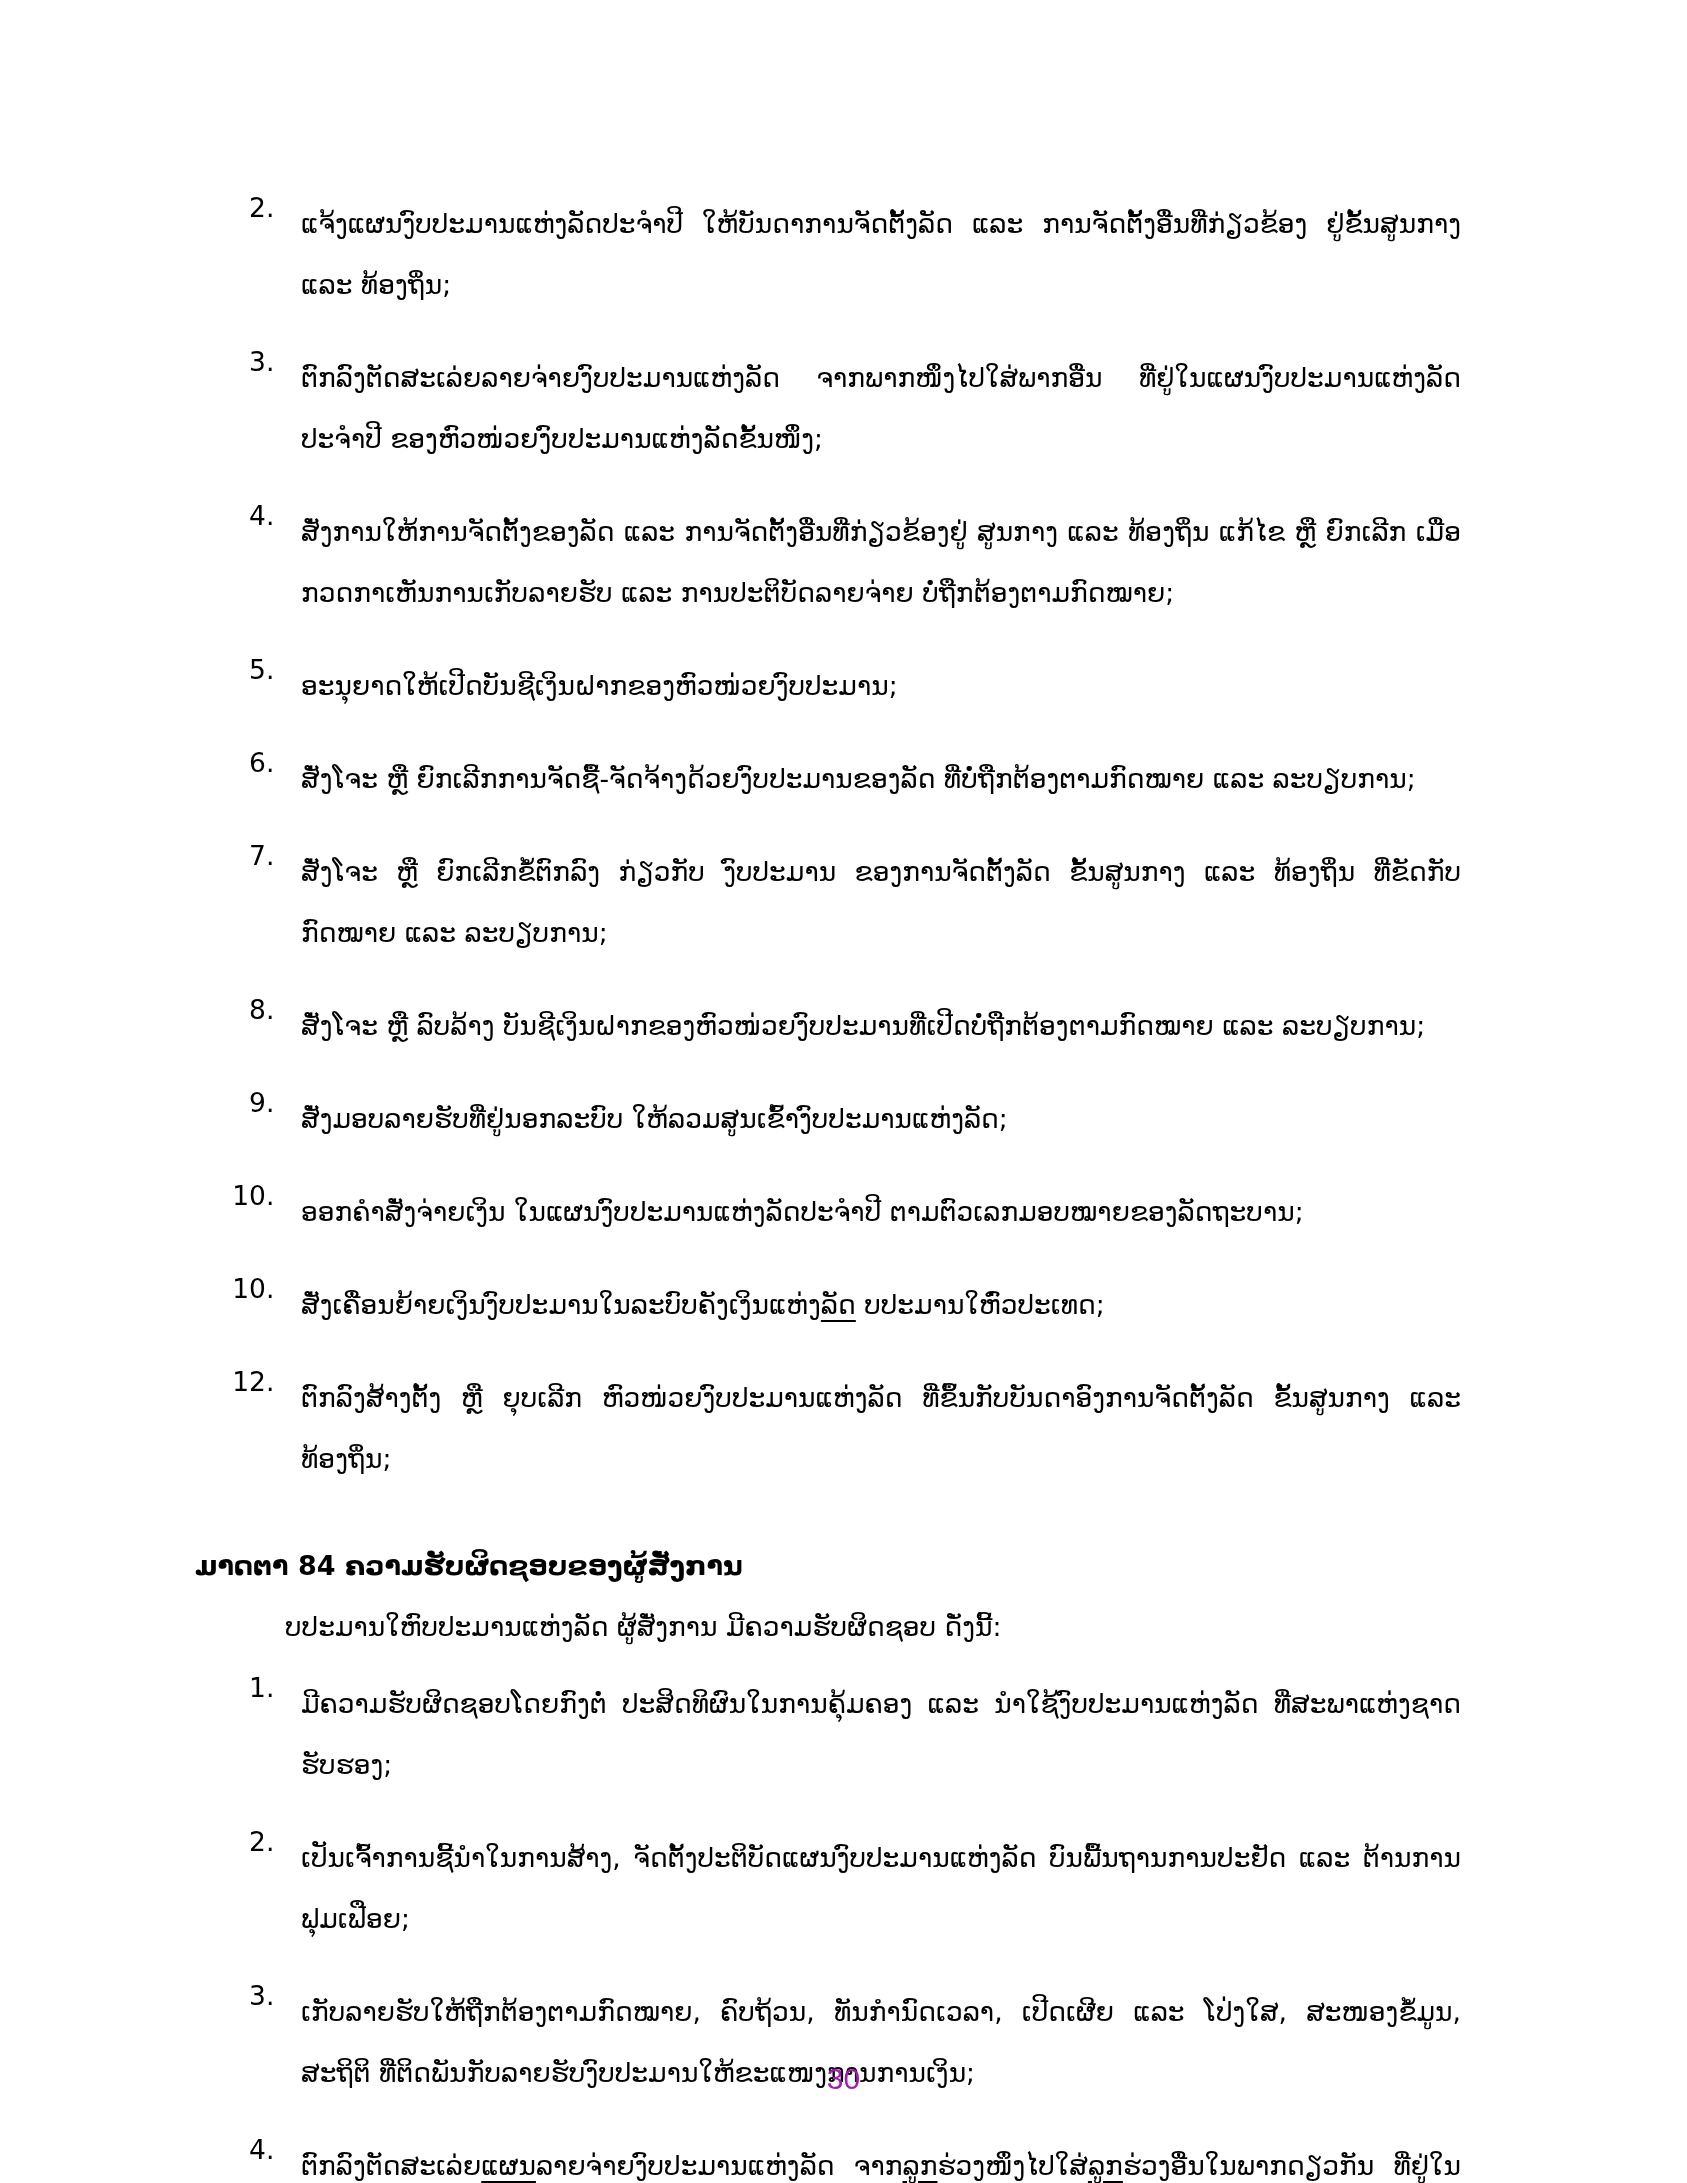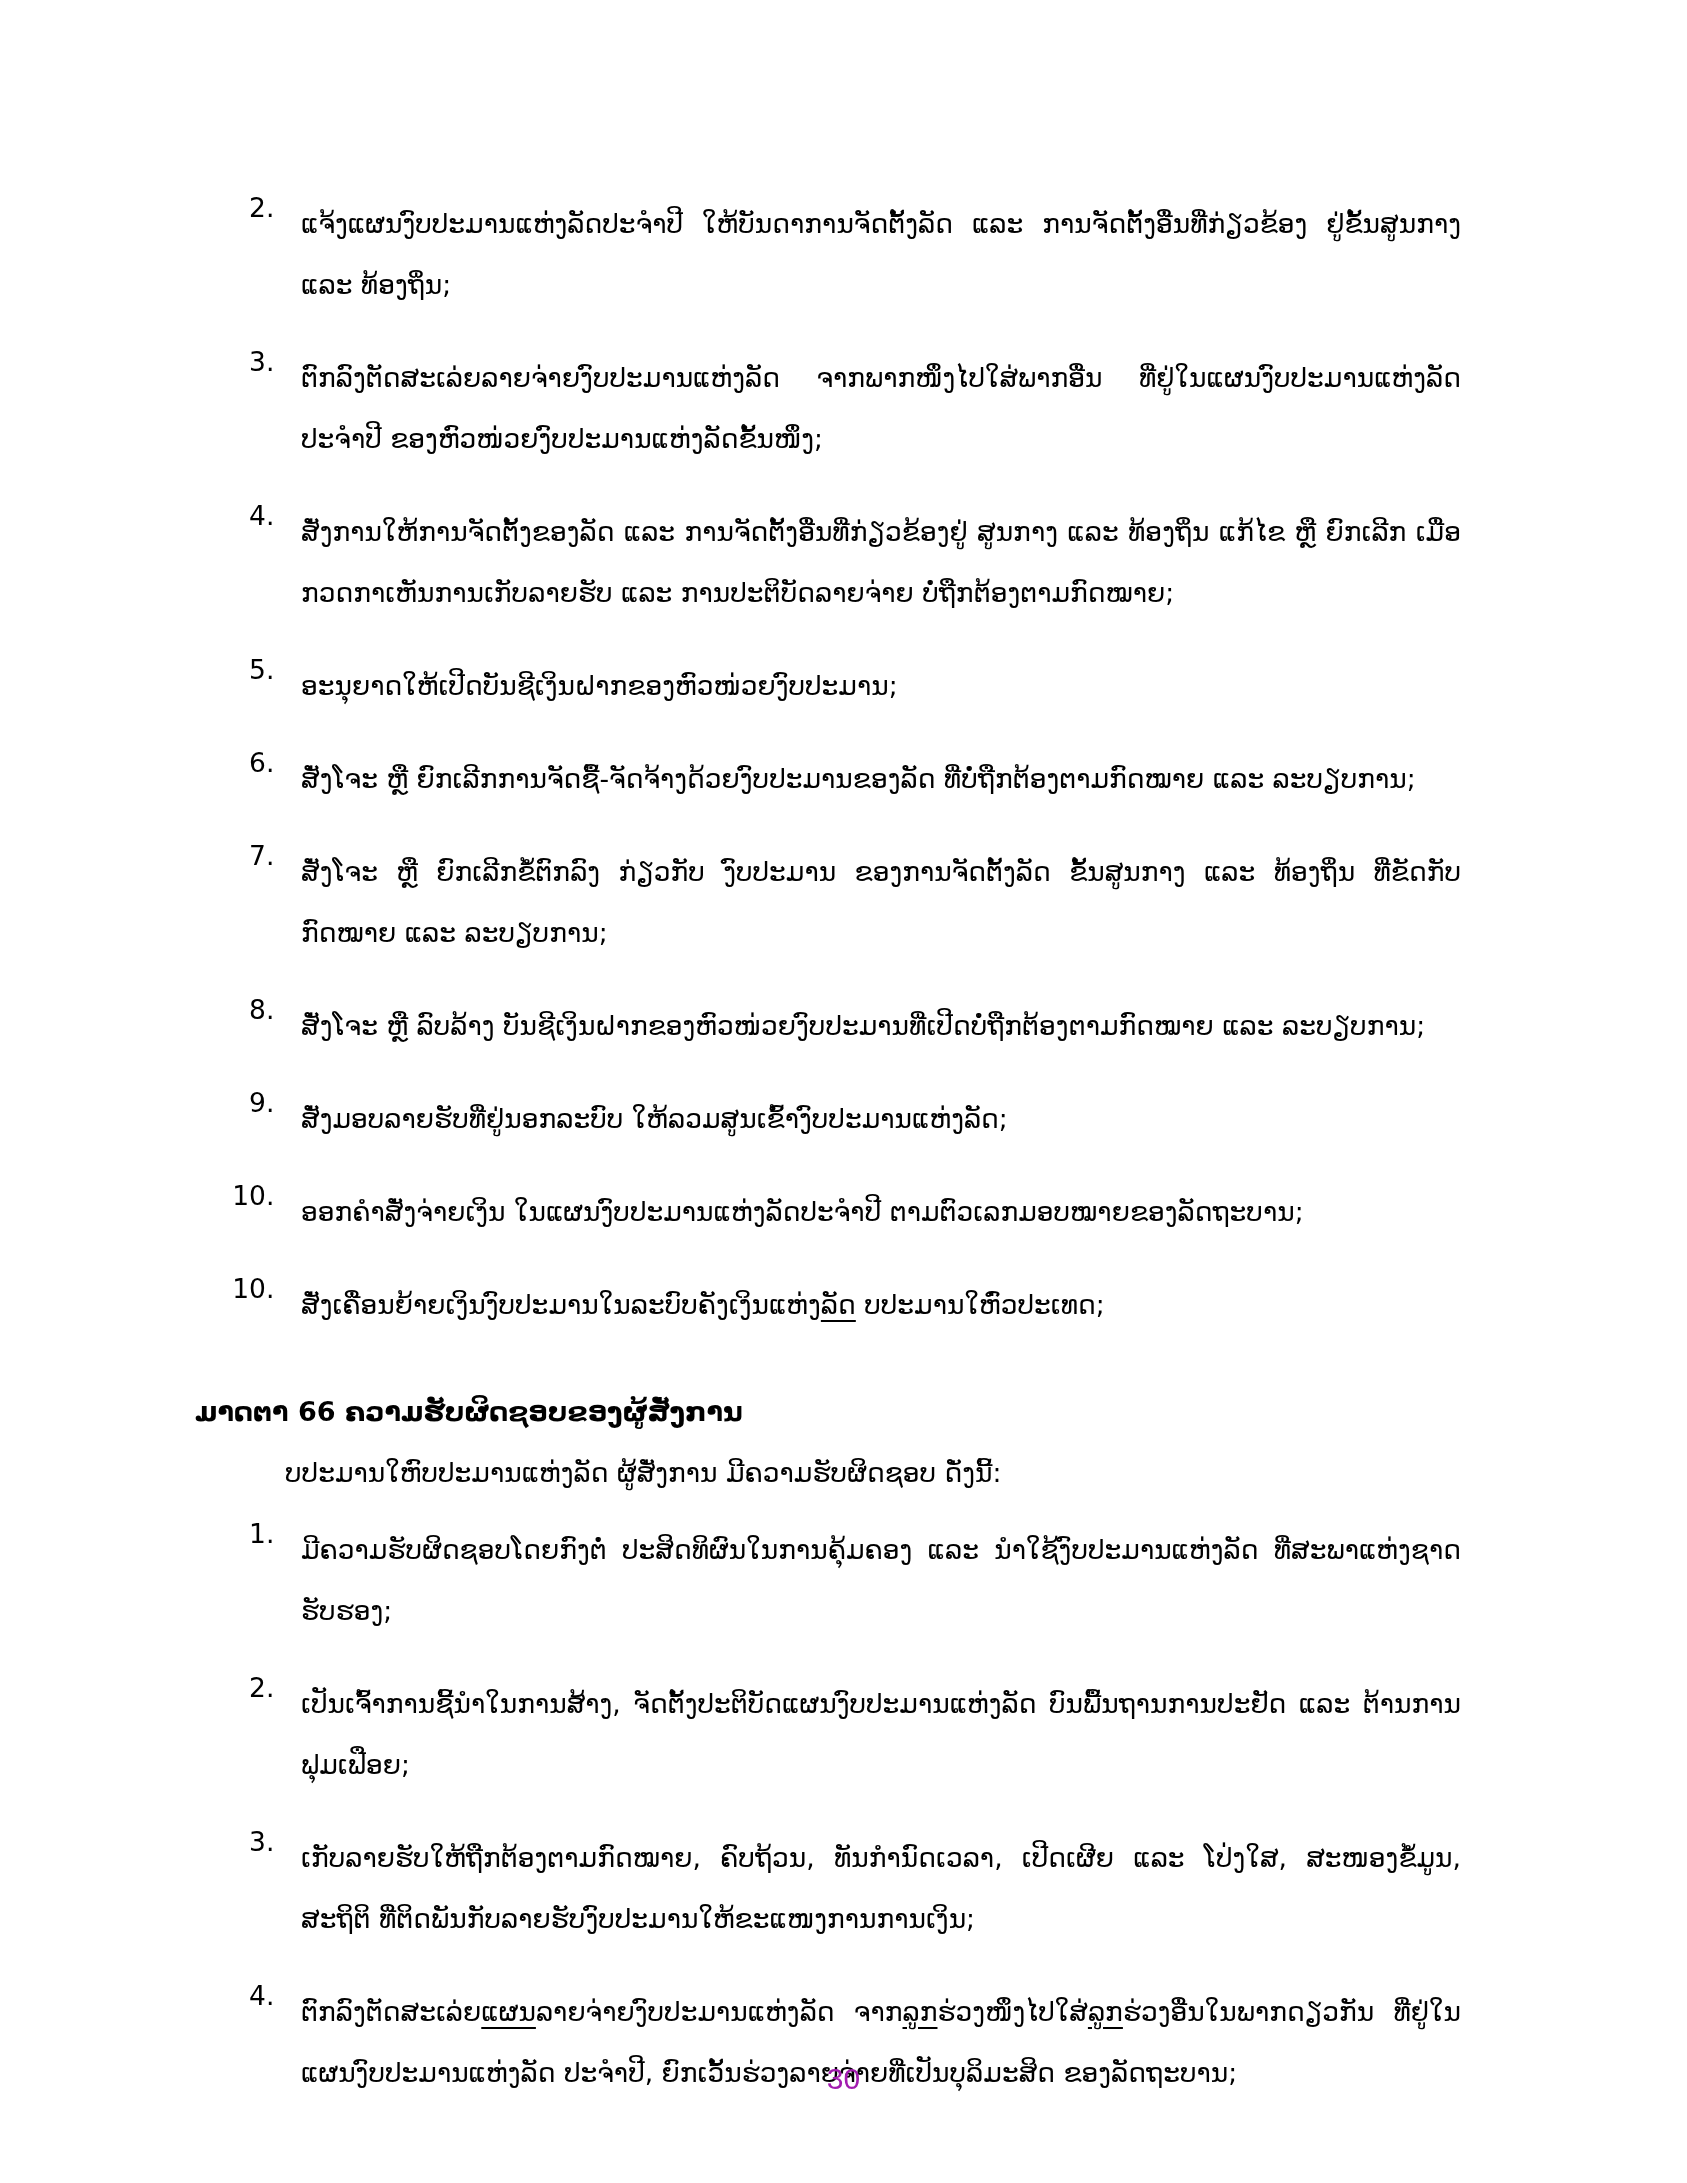--- a/index.html
+++ b/index.html
@@ -111,23 +111,27 @@
     <div class="item">
       <span class="num">10.</span>
       <p class="txt"><span>ອອກຄຳສັ່ງຈ່າຍເງິນ ໃນແຜນງົບປະມານແຫ່ງລັດປະຈຳປີ ຕາມຕົວເລກມອບໝາຍຂອງລັດຖະບານ;</span></p>
     </div>
 
     <div class="item">
       <span class="num">10.</span>
       <p class="txt"><span>ສັ່ງເຄື່ອນຍ້າຍເງິນງົບປະມານໃນລະບົບຄັງເງິນແຫ່ງ</span><span class="u">ລັດ</span><span> ບປະມານໃຫົ່ວປະເທດ;</span></p>
     </div>
 
+    <div class="item">
+      <span class="num">12.</span>
+      <p class="txt"><span>ຕົກລົງສ້າງຕັ້ງ ຫຼື ຍຸບເລີກ ຫົວໜ່ວຍງົບປະມານແຫ່ງລັດ ທີ່ຂຶ້ນກັບບັນດາອົງການຈັດຕັ້ງລັດ ຂັ້ນສູນກາງ ແລະ ທ້ອງຖິ່ນ;</span></p>
+    </div>
 
 
-    <h2 class="heading">ມາດຕາ 66 ຄວາມຮັບຜິດຊອບຂອງຜູ້ສັ່ງການ</h2>
+    <h2 class="heading">ມາດຕາ 84 ຄວາມຮັບຜິດຊອບຂອງຜູ້ສັ່ງການ</h2>
 
     <p class="intro">ບປະມານໃຫົບປະມານແຫ່ງລັດ ຜູ້ສັ່ງການ ມີຄວາມຮັບຜິດຊອບ ດັ່ງນີ້:</p>
 
     <div class="item">
       <span class="num">1.</span>
       <p class="txt"><span>ມີຄວາມຮັບຜິດຊອບໂດຍກົງຕໍ່ ປະສິດທິຜົນໃນການຄຸ້ມຄອງ ແລະ ນຳໃຊ້ງົບປະມານແຫ່ງລັດ ທີ່ສະພາແຫ່ງຊາດຮັບຮອງ;</span></p>
     </div>
 
     <div class="item">
       <span class="num">2.</span>

